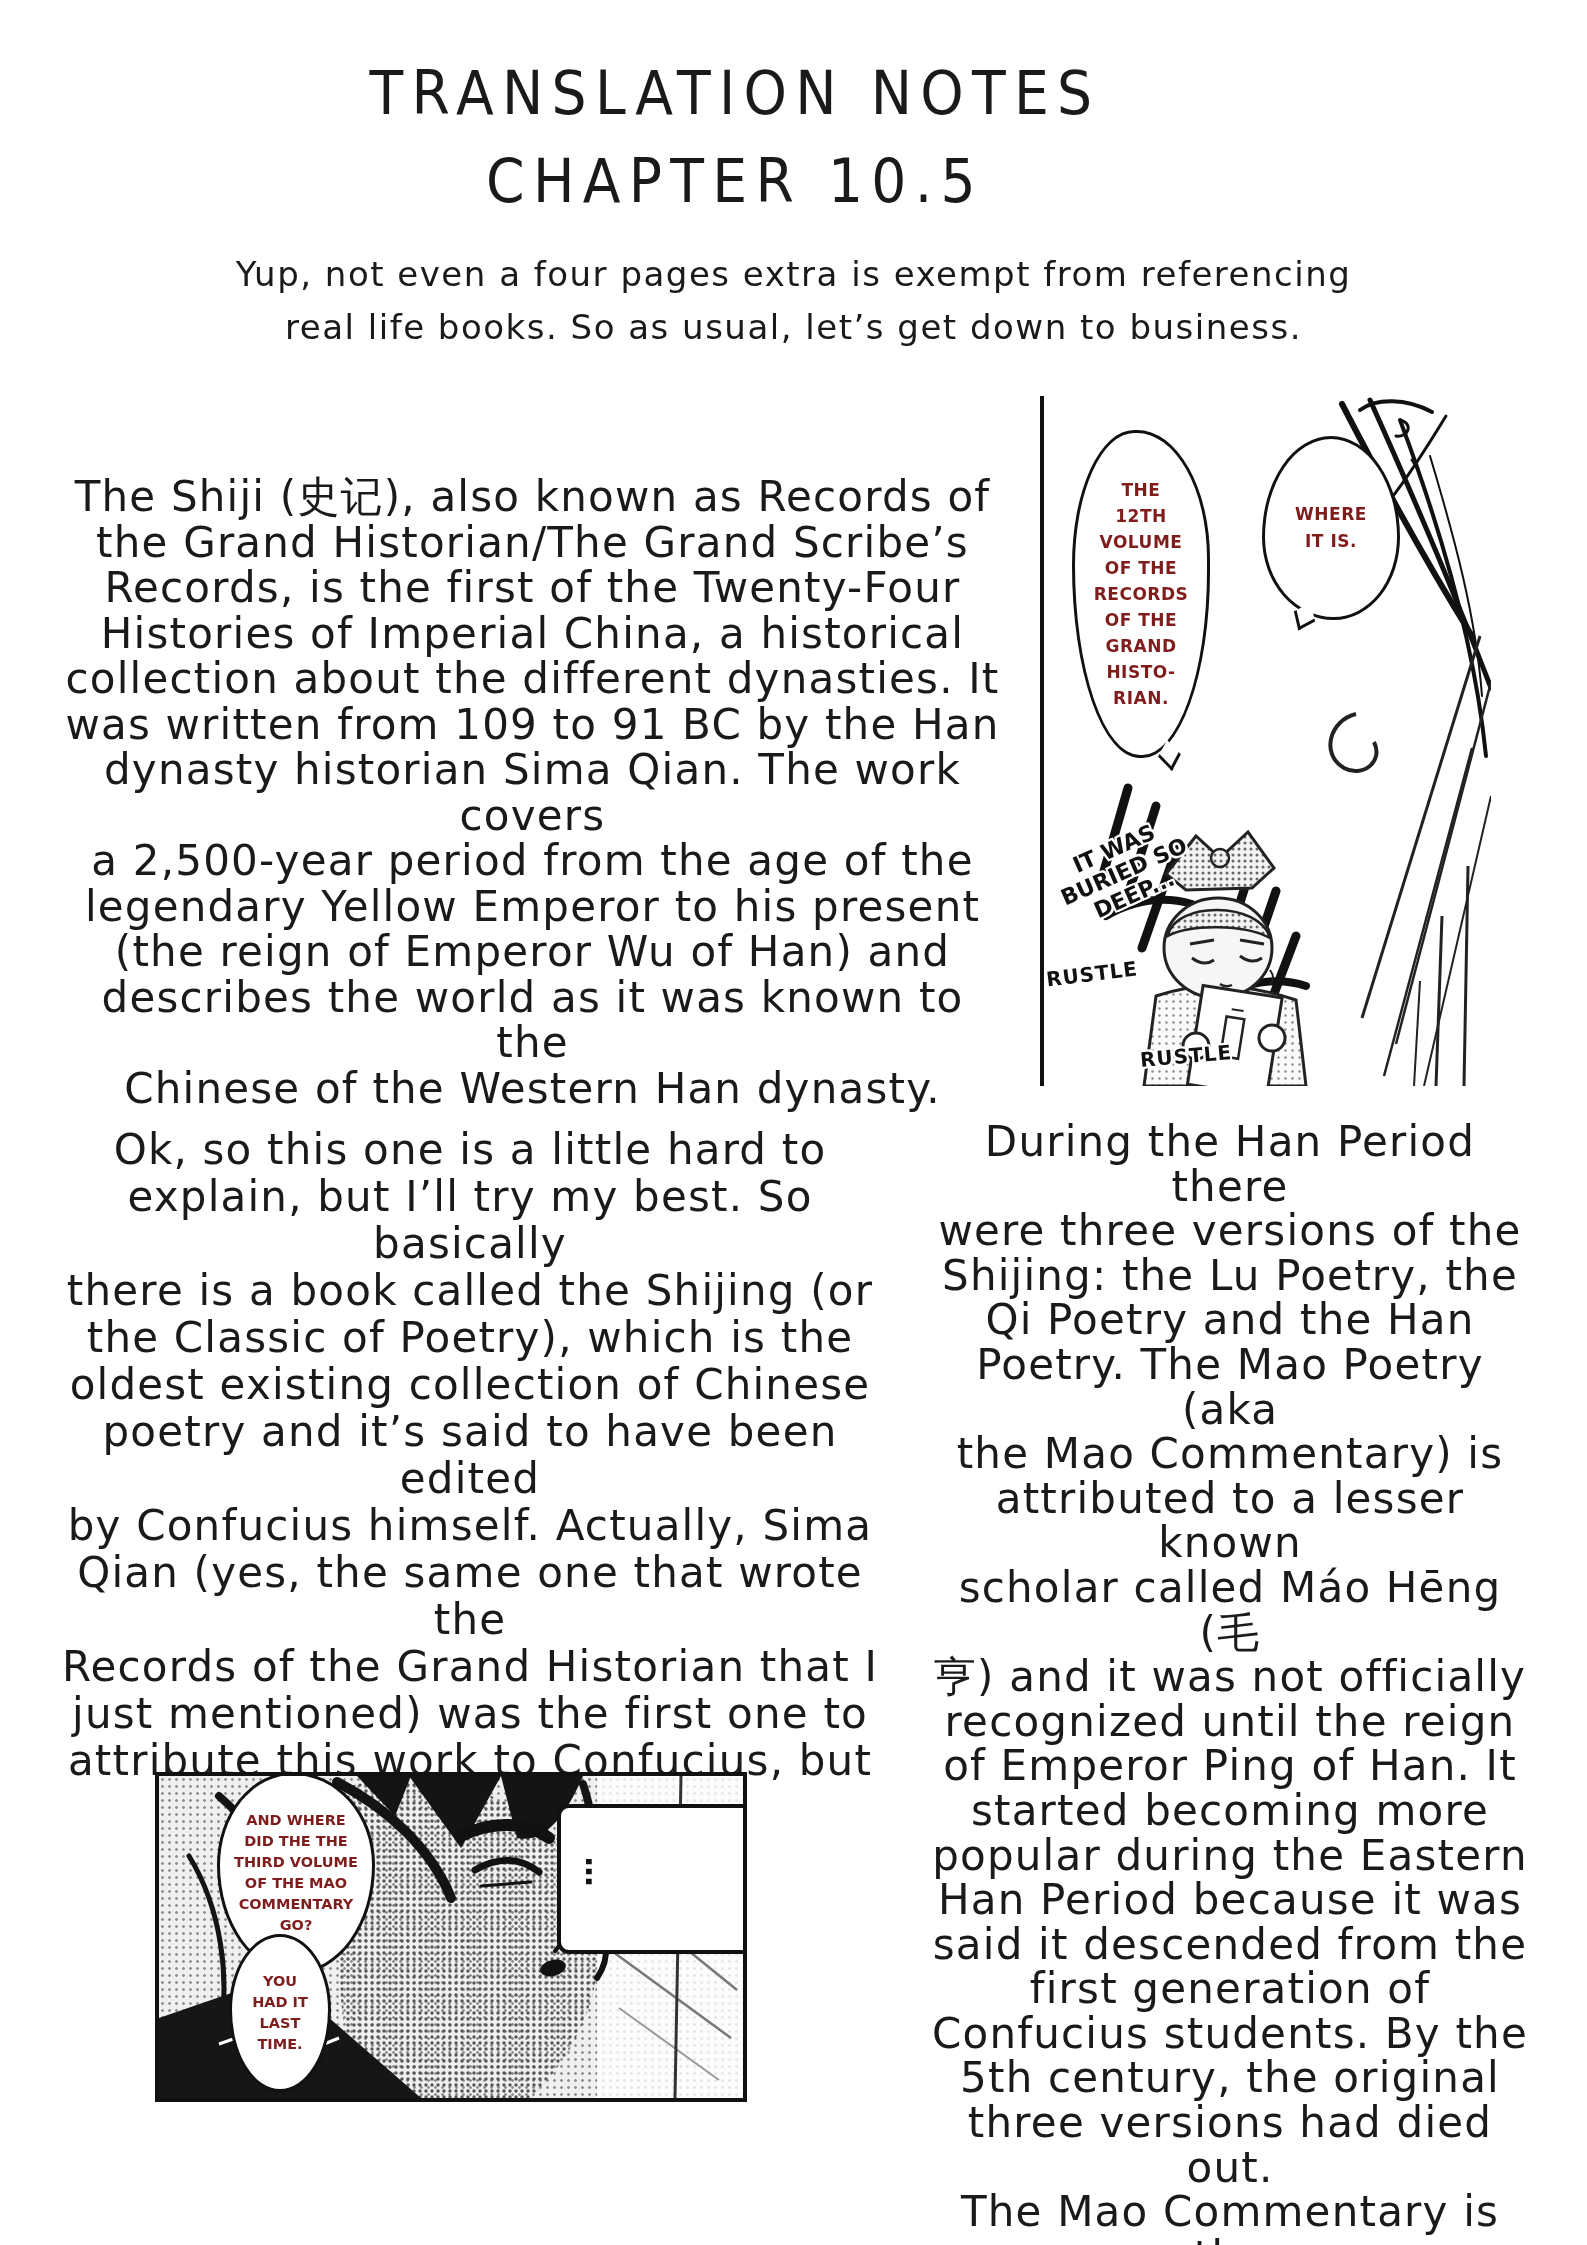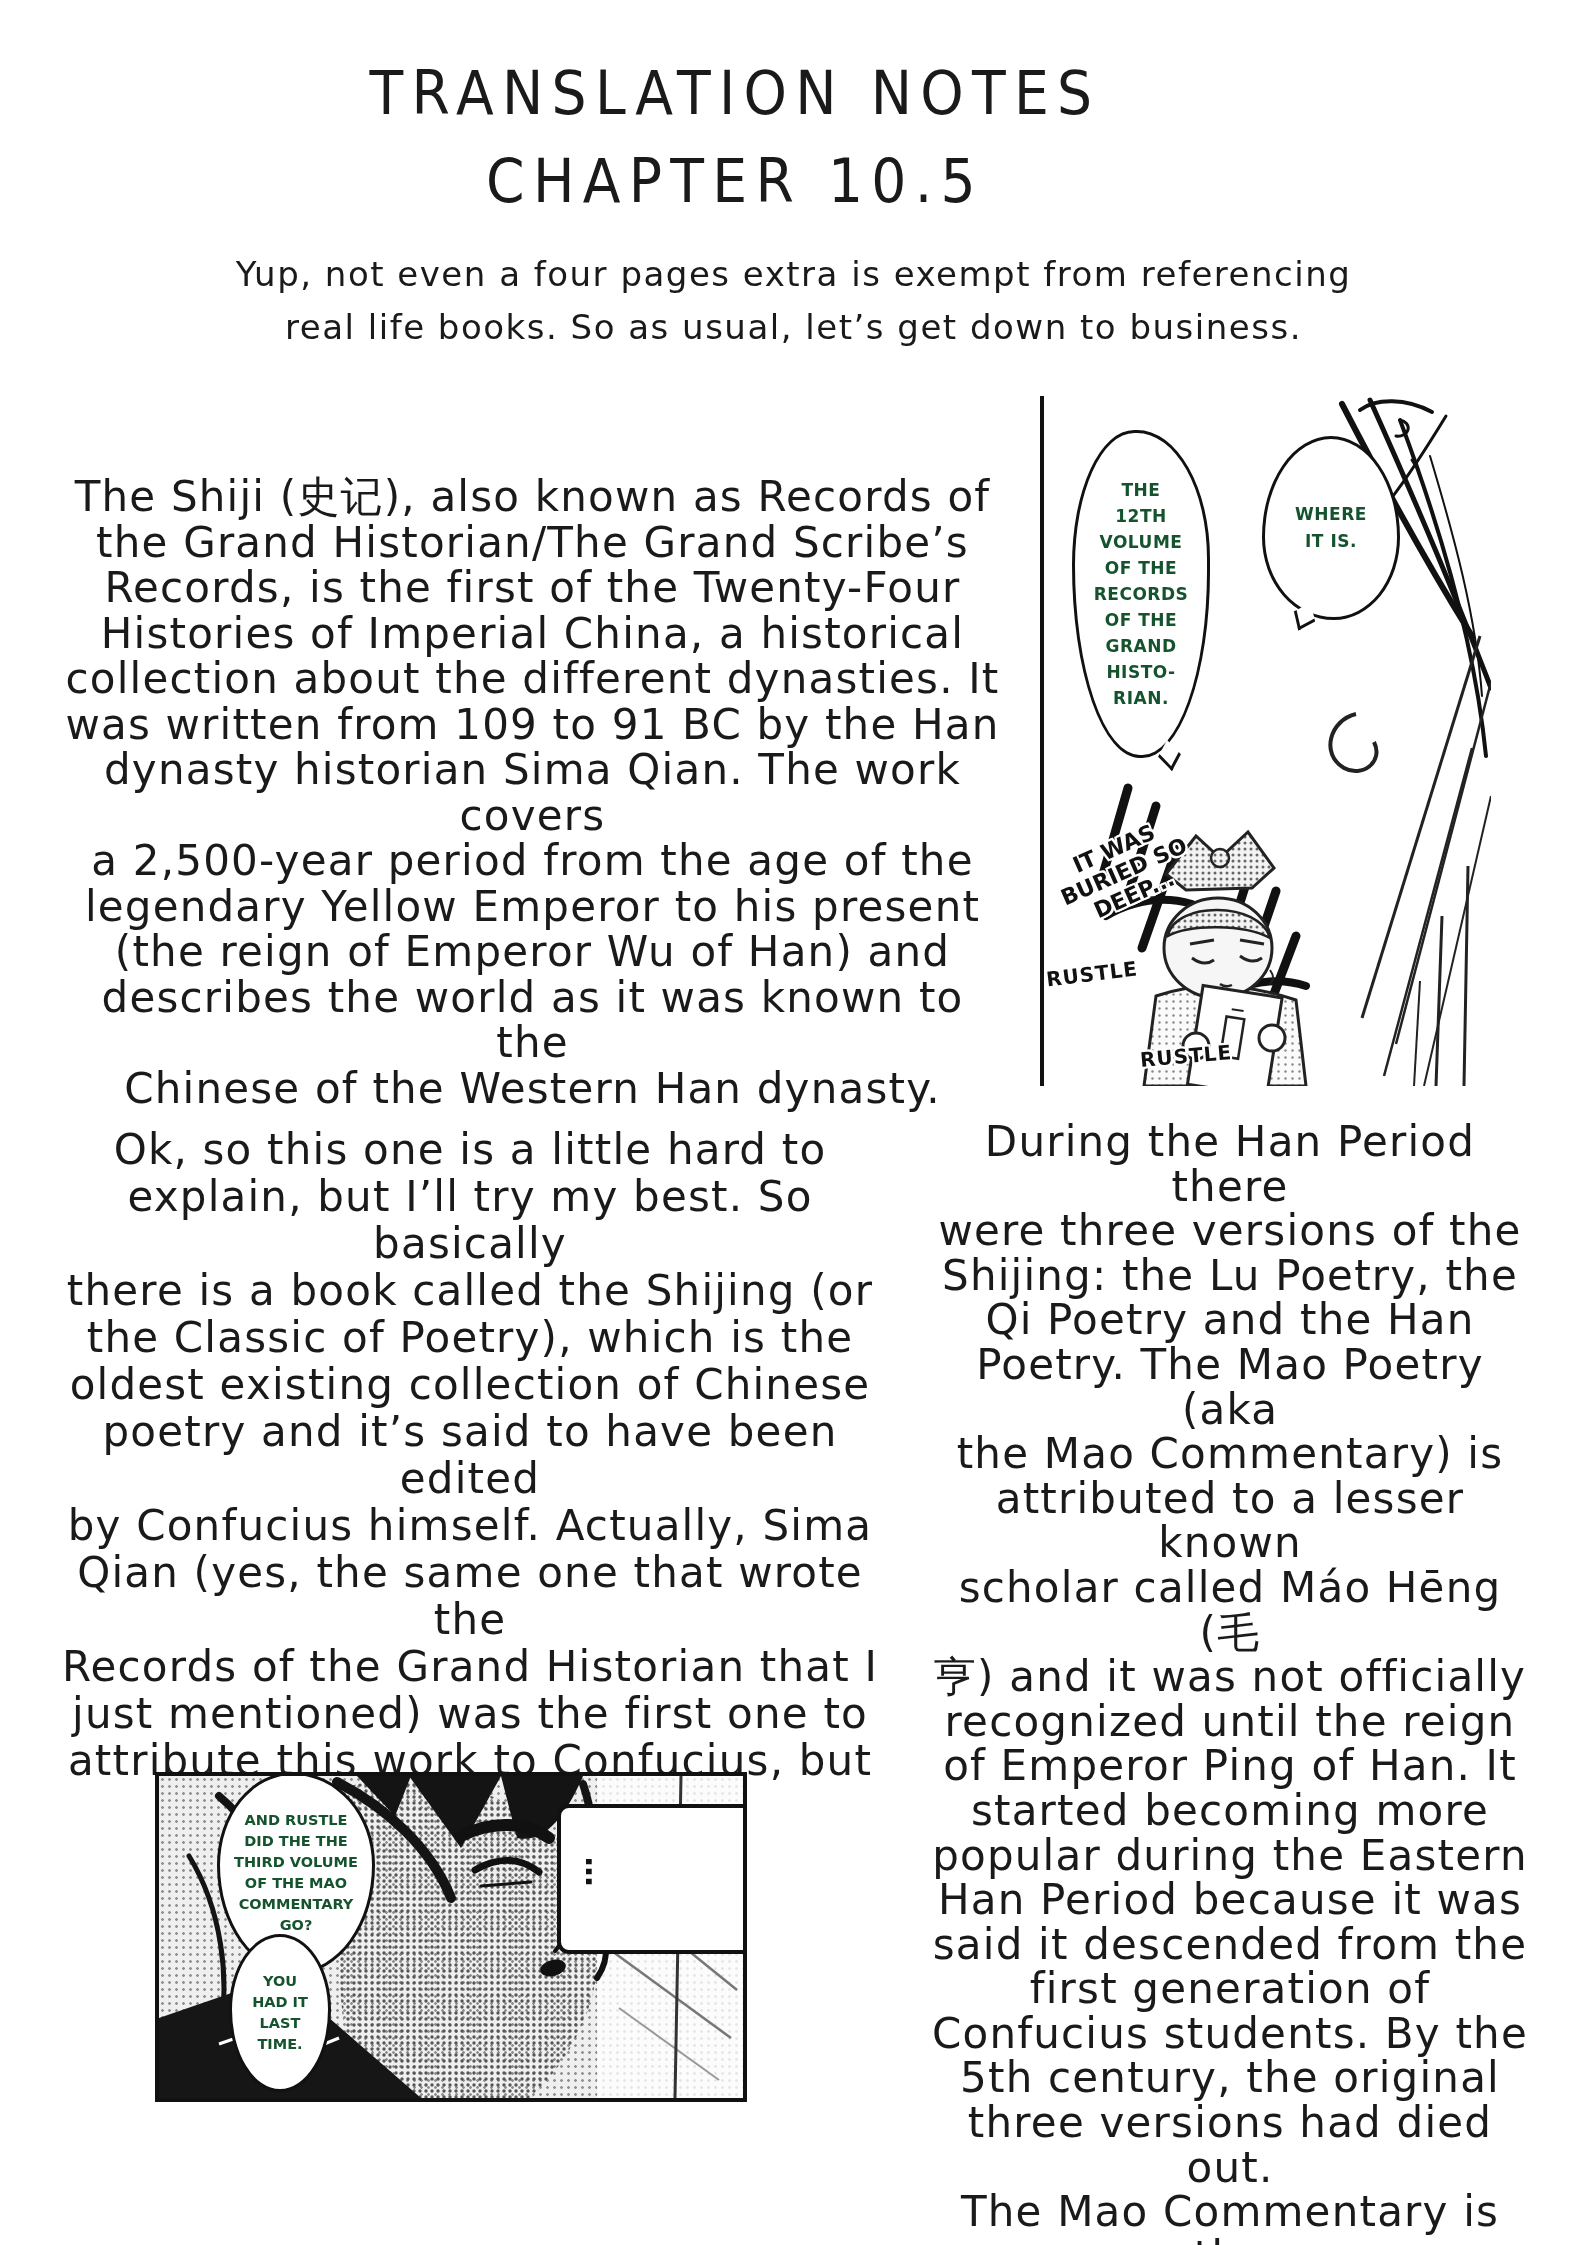--- a/index.html
+++ b/index.html
@@ -40,21 +40,21 @@
     border:4px solid #111;box-sizing:border-box;overflow:hidden;
     background-color:#efefef;
     background-image:radial-gradient(#8f8f8f 1.25px, transparent 1.5px);
     background-size:7px 7px;
   }
   .panel svg{position:absolute;left:0;top:0;pointer-events:none;}
 
   .bubble{
     position:absolute;background:#fff;border:3px solid #111;
     display:flex;align-items:center;justify-content:center;
-    text-align:center;white-space:pre-line;font-weight:bold;color:#14532d;
+    text-align:center;white-space:pre-line;font-weight:bold;color:#7f1d1d;
     z-index:3;
   }
   .bubble .tail{
     position:absolute;width:16px;height:16px;background:#fff;
     border-left:3px solid #111;border-bottom:3px solid #111;
   }
   .b-volume{left:28px;top:34px;width:132px;height:322px;
     font-size:17px;line-height:26px;letter-spacing:.5px;
     border-radius:46% 54% 50% 50% / 42% 40% 58% 60%;}
   .b-volume .tail{bottom:-10px;right:28px;transform:rotate(-62deg) skewX(-18deg);}
@@ -285,21 +285,21 @@
       <path d="M0,242 L122,200 L262,322 L0,322 Z" fill="#161616"></path>
       <path d="M60,268 L140,240" stroke="#fff" stroke-width="3" fill="none"></path>
       <path d="M96,296 L180,262" stroke="#fff" stroke-width="3" fill="none"></path>
     </g>
   </svg>
 
   <div class="dots-box">
     <span>…</span>
   </div>
   <div class="bubble b-where">
-    <span>AND RUSTLE
+    <span>AND WHERE
 DID THE THE
 THIRD VOLUME
 OF THE MAO
 COMMENTARY
 GO?</span>
   </div>
   <div class="bubble b-lasttime">
     <span>YOU
 HAD IT
 LAST

